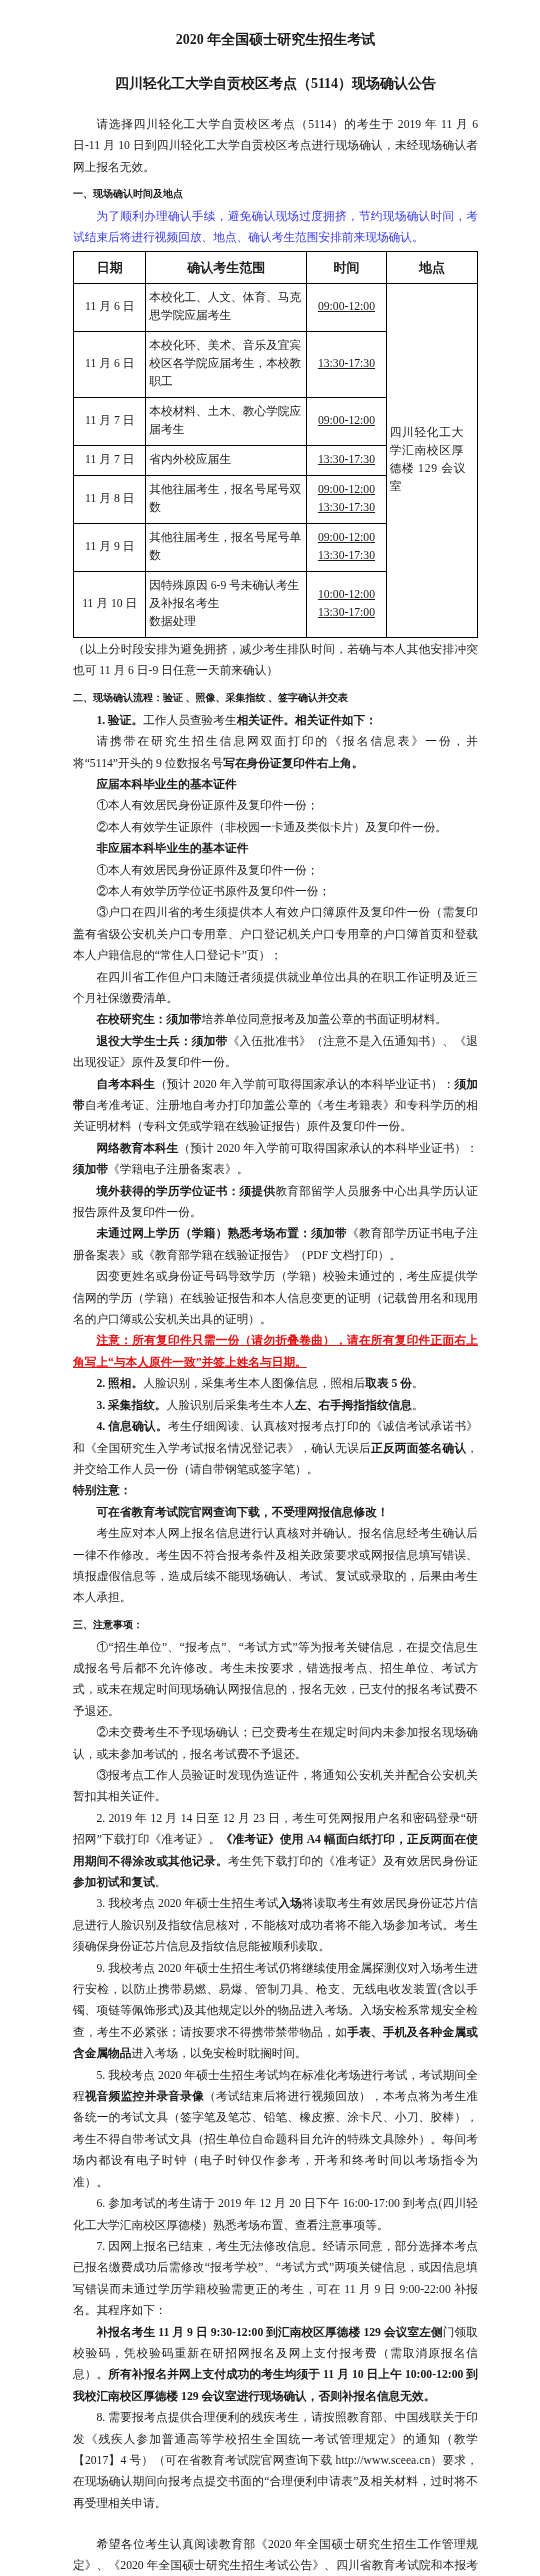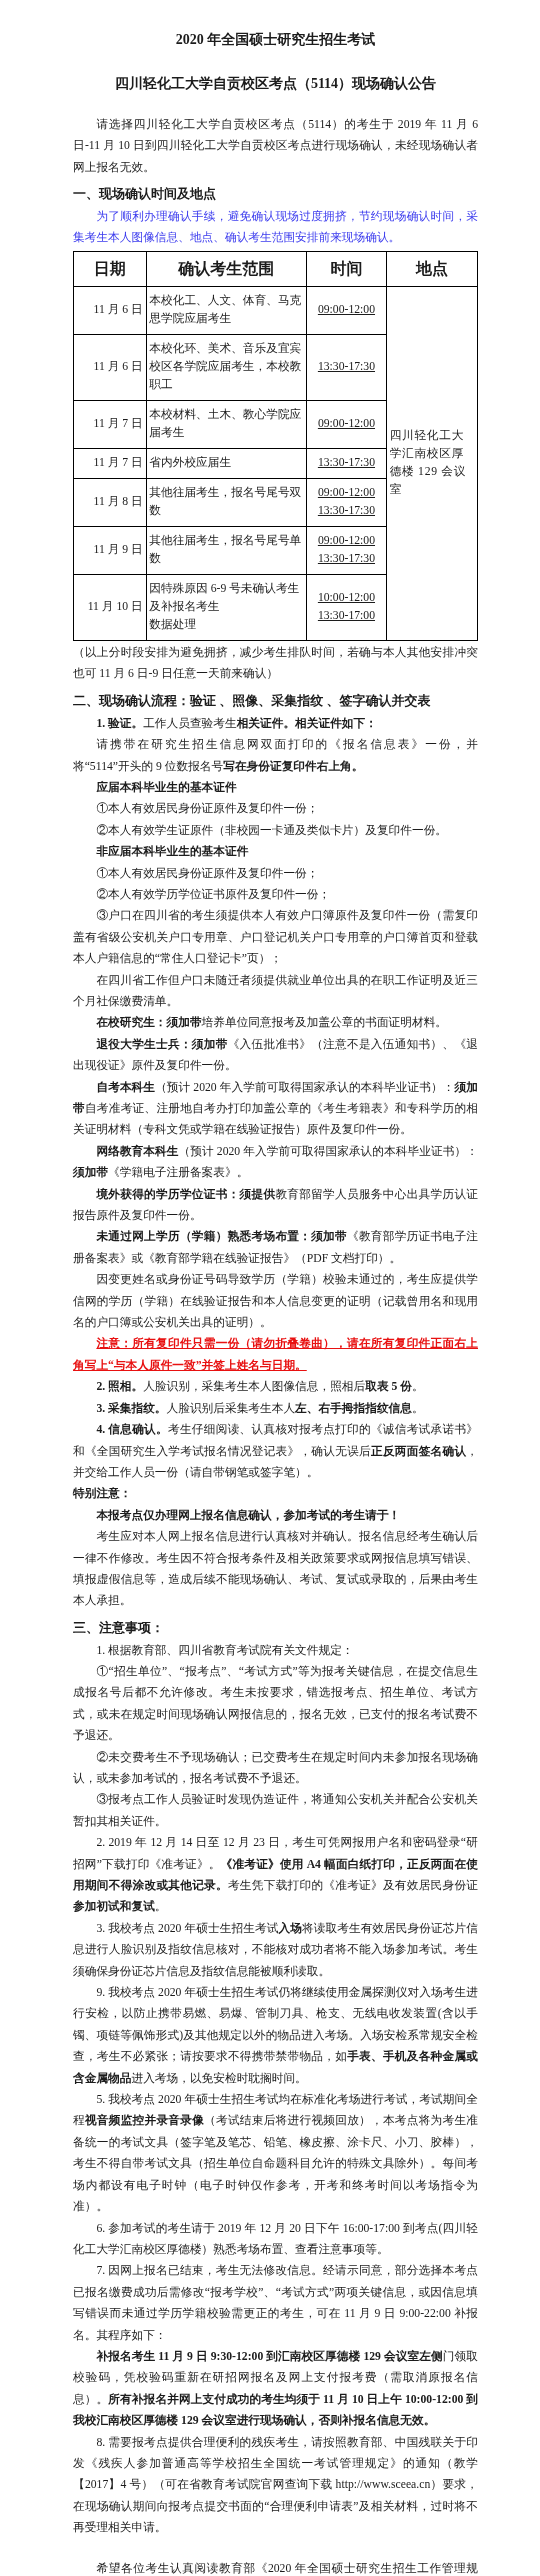--- a/index.html
+++ b/index.html
@@ -6,48 +6,48 @@
   .page {
     width:540px; height:2576px; box-sizing:border-box;
     padding:9.7px 62px 0 73px; overflow:hidden;
     font-family:"Liberation Serif","DejaVu Serif",serif;
     font-size:11.7px; color:#1c1c1c; background:#ffffff;
   }
   .title { font-size:14px; font-weight:bold; text-align:center; line-height:28px; margin:16px; }
   .para  { margin:0; text-indent:2em; text-align:justify; line-height:21.4px;font-family:Liberation Serif, serif; }
   .noindent { text-indent:0; }
   .intro { margin-top:14px; }
-  h2.sec { font-size:13px; font-weight:bold; line-height:25px; margin:2.8px 0 0 0; }
+  h2.sec { font-size:10px; font-weight:bold; line-height:25px; margin:2.8px 0 0 0; }
   .notice { color:#3b3bee; }
   .bold { font-weight:bold; }
   .red { color:#e81111; }
   .underline { text-decoration:underline; }
   table.sched { border-collapse:collapse; width:100%; margin:2.8px 0 1.4px 0; }
   table.sched th, table.sched td { border:1.4px solid #000; }
-  table.sched th { font-size:16px; font-weight:bold; padding:6.2px 1.4px; text-align:center; }
+  table.sched th { font-size:13px; font-weight:bold; padding:6.2px 1.4px; text-align:center; }
   table.sched td { padding:5.5px 2.8px; line-height:18px; vertical-align:middle; }
-  .c-date { text-align:right; width:68px; }
+  .c-date { text-align:center; width:68px; }
   .c-scope { width:159px; white-space:pre-line; }
   .c-time { text-align:center; width:75px; white-space:pre-line;text-decoration:underline; }
   .c-loc { width:87px; padding-left:6.2px; line-height:23.5px; letter-spacing:0.7px; }
   .closing { margin-top:19.4px; }
 </style>
 </head>
 <body>
 
 <div class="page">
 
   <h1 class="title">2020 年全国硕士研究生招生考试</h1>
   <h1 class="title">四川轻化工大学自贡校区考点（5114）现场确认公告</h1>
 
   <p class="para intro">请选择四川轻化工大学自贡校区考点（5114）的考生于 2019 年 11 月 6日-11 月 10 日到四川轻化工大学自贡校区考点进行现场确认，未经现场确认者网上报名无效。</p>
 
   <h2 class="sec">一、现场确认时间及地点</h2>
 
-  <p class="para notice">为了顺利办理确认手续，避免确认现场过度拥挤，节约现场确认时间，采集考生本人图像信息、地点、确认考生范围安排前来现场确认。</p>
+  <p class="para notice">为了顺利办理确认手续，避免确认现场过度拥挤，节约现场确认时间，考试结束后将进行视频回放、地点、确认考生范围安排前来现场确认。</p>
 
   <table class="sched">
     <thead>
       <tr>
         <th>日期</th>
         <th>确认考生范围</th>
         <th>时间</th>
         <th>地点</th>
       </tr>
     </thead>
@@ -114,27 +114,26 @@
       <p class="para"><span class="bold">自考本科生</span><span>（预计 2020 年入学前可取得国家承认的本科毕业证书）：</span><span class="bold">须加带</span><span>自考准考证、注册地自考办打印加盖公章的《考生考籍表》和专科学历的相关证明材料（专科文凭或学籍在线验证报告）原件及复印件一份。</span></p>
       <p class="para"><span class="bold">网络教育本科生</span><span>（预计 2020 年入学前可取得国家承认的本科毕业证书）：</span><span class="bold">须加带</span><span>《学籍电子注册备案表》。</span></p>
       <p class="para"><span class="bold">境外获得的学历学位证书：须提供</span><span>教育部留学人员服务中心出具学历认证报告原件及复印件一份。</span></p>
       <p class="para"><span class="bold">未通过网上学历（学籍）熟悉考场布置：须加带</span><span>《教育部学历证书电子注册备案表》或《教育部学籍在线验证报告》（PDF 文档打印）。</span></p>
       <p class="para"><span>因变更姓名或身份证号码导致学历（学籍）校验未通过的，考生应提供学信网的学历（学籍）在线验证报告和本人信息变更的证明（记载曾用名和现用名的户口簿或公安机关出具的证明）。</span></p>
       <p class="para"><span class="bold red underline">注意：所有复印件只需一份（请勿折叠卷曲），请在所有复印件正面右上角写上“与本人原件一致”并签上姓名与日期。</span></p>
       <p class="para"><span class="bold">2. 照相。</span><span>人脸识别，采集考生本人图像信息，照相后</span><span class="bold">取表 5 份</span><span>。</span></p>
       <p class="para"><span class="bold">3. 采集指纹。</span><span>人脸识别后采集考生本人</span><span class="bold">左、右手拇指指纹信息</span><span>。</span></p>
       <p class="para"><span class="bold">4. 信息确认。</span><span>考生仔细阅读、认真核对报考点打印的《诚信考试承诺书》和《全国研究生入学考试报名情况登记表》，确认无误后</span><span class="bold">正反两面签名确认</span><span>，并交给工作人员一份（请自带钢笔或签字笔）。</span></p>
       <p class="para noindent"><span class="bold">特别注意：</span></p>
-      <p class="para"><span class="bold">本报考点仅办理网上报名信息确认，参加考试的考生请于！</span></p>
+      <p class="para"><span class="bold">可在省教育考试院官网查询下载，不受理网报信息修改！</span></p>
       <p class="para"><span>考生应对本人网上报名信息进行认真核对并确认。报名信息经考生确认后一律不作修改。考生因不符合报考条件及相关政策要求或网报信息填写错误、填报虚假信息等，造成后续不能现场确认、考试、复试或录取的，后果由考生本人承担。</span></p>
     </div>
 
   <h2 class="sec">三、注意事项：</h2>
   <div>
-      <p class="para"><span>1. 根据教育部、四川省教育考试院有关文件规定：</span></p>
       <p class="para"><span>①“招生单位”、“报考点”、“考试方式”等为报考关键信息，在提交信息生成报名号后都不允许修改。考生未按要求，错选报考点、招生单位、考试方式，或未在规定时间现场确认网报信息的，报名无效，已支付的报名考试费不予退还。</span></p>
       <p class="para"><span>②未交费考生不予现场确认；已交费考生在规定时间内未参加报名现场确认，或未参加考试的，报名考试费不予退还。</span></p>
       <p class="para"><span>③报考点工作人员验证时发现伪造证件，将通知公安机关并配合公安机关暂扣其相关证件。</span></p>
       <p class="para"><span>2. 2019 年 12 月 14 日至 12 月 23 日，考生可凭网报用户名和密码登录“研招网”下载打印《准考证》。</span><span class="bold">《准考证》使用 A4 幅面白纸打印，正反两面在使用期间不得涂改或其他记录。</span><span>考生凭下载打印的《准考证》及有效居民身份证</span><span class="bold">参加初试和复试</span><span>。</span></p>
       <p class="para"><span>3. 我校考点 2020 年硕士生招生考试</span><span class="bold">入场</span><span>将读取考生有效居民身份证芯片信息进行人脸识别及指纹信息核对，不能核对成功者将不能入场参加考试。考生须确保身份证芯片信息及指纹信息能被顺利读取。</span></p>
       <p class="para"><span>9. 我校考点 2020 年硕士生招生考试仍将继续使用金属探测仪对入场考生进行安检，以防止携带易燃、易爆、管制刀具、枪支、无线电收发装置(含以手镯、项链等佩饰形式)及其他规定以外的物品进入考场。入场安检系常规安全检查，考生不必紧张；请按要求不得携带禁带物品，如</span><span class="bold">手表、手机及各种金属或含金属物品</span><span>进入考场，以免安检时耽搁时间。</span></p>
       <p class="para"><span>5. 我校考点 2020 年硕士生招生考试均在标准化考场进行考试，考试期间全程</span><span class="bold">视音频监控并录音录像</span><span>（考试结束后将进行视频回放），本考点将为考生准备统一的考试文具（签字笔及笔芯、铅笔、橡皮擦、涂卡尺、小刀、胶棒），考生不得自带考试文具（招生单位自命题科目允许的特殊文具除外）。每间考场内都设有电子时钟（电子时钟仅作参考，开考和终考时间以考场指令为准）。</span></p>
       <p class="para"><span>6. 参加考试的考生请于 2019 年 12 月 20 日下午 16:00-17:00 到考点(四川轻化工大学汇南校区厚德楼）熟悉考场布置、查看注意事项等。</span></p>
       <p class="para"><span>7. 因网上报名已结束，考生无法修改信息。经请示同意，部分选择本考点已报名缴费成功后需修改“报考学校”、“考试方式”两项关键信息，或因信息填写错误而未通过学历学籍校验需更正的考生，可在 11 月 9 日 9:00-22:00 补报名。其程序如下：</span></p>
       <p class="para"><span class="bold">补报名考生 11 月 9 日 9:30-12:00 到汇南校区厚德楼 129 会议室左侧</span><span>门领取校验码，凭校验码重新在研招网报名及网上支付报考费（需取消原报名信息）。</span><span class="bold">所有补报名并网上支付成功的考生均须于 11 月 10 日上午 10:00-12:00 到我校汇南校区厚德楼 129 会议室进行现场确认，否则补报名信息无效。</span></p>

